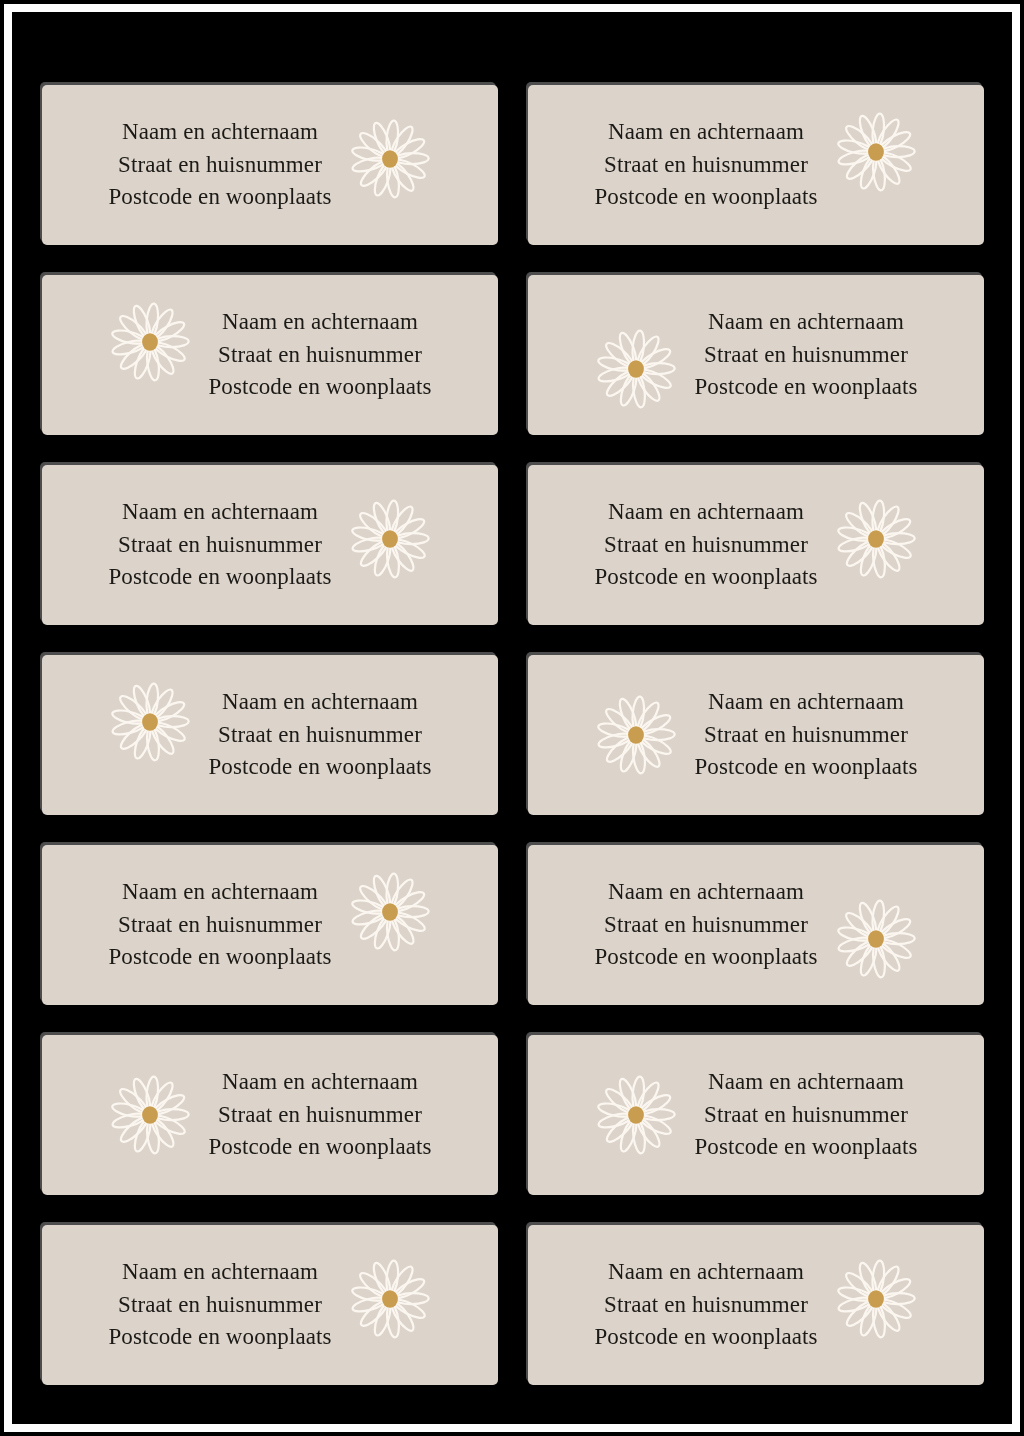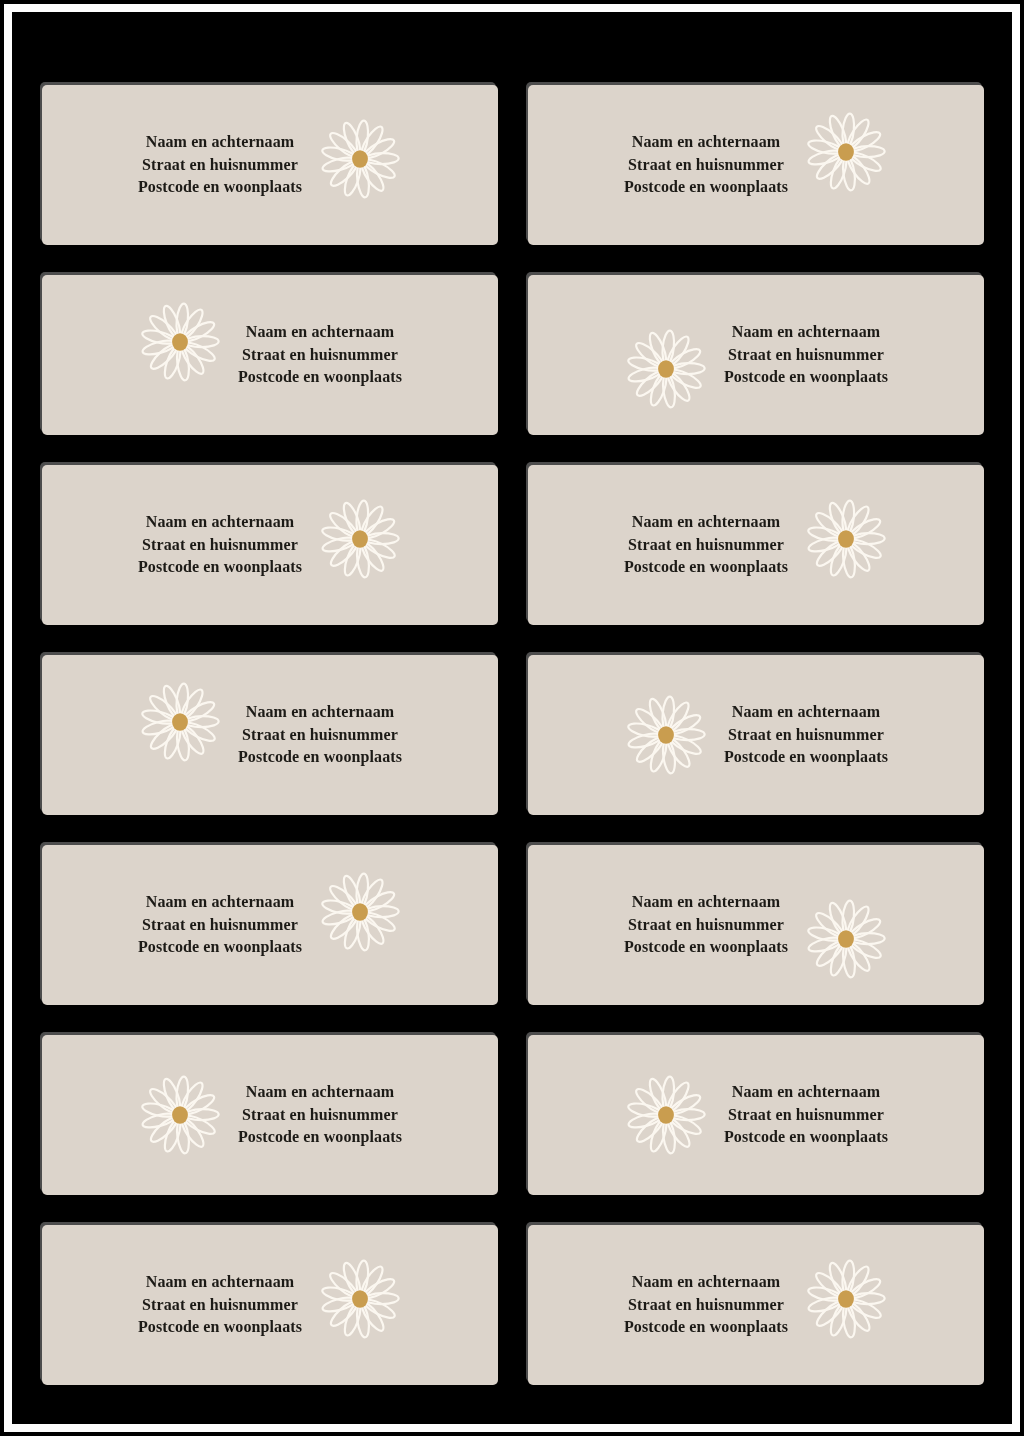--- a/index.html
+++ b/index.html
@@ -64,22 +64,22 @@
   .label.flower-right .label-inner { flex-direction:row-reverse; }
 
   .address-block {
     text-align:center;
     color:#1c1a16;
     line-height:1.42;
     letter-spacing:0.1px;
     flex:0 0 auto;
   }
   .address-line {
-    font-size:16px;
-    font-weight:700;
+    font-size:23px;
+    font-weight:400;
     white-space:nowrap;
     font-family:"Liberation Serif","DejaVu Serif",serif;
   }
 
   .flower {
     flex:0 0 auto;
     width:84px; height:84px;
     display:block;
   }
   

